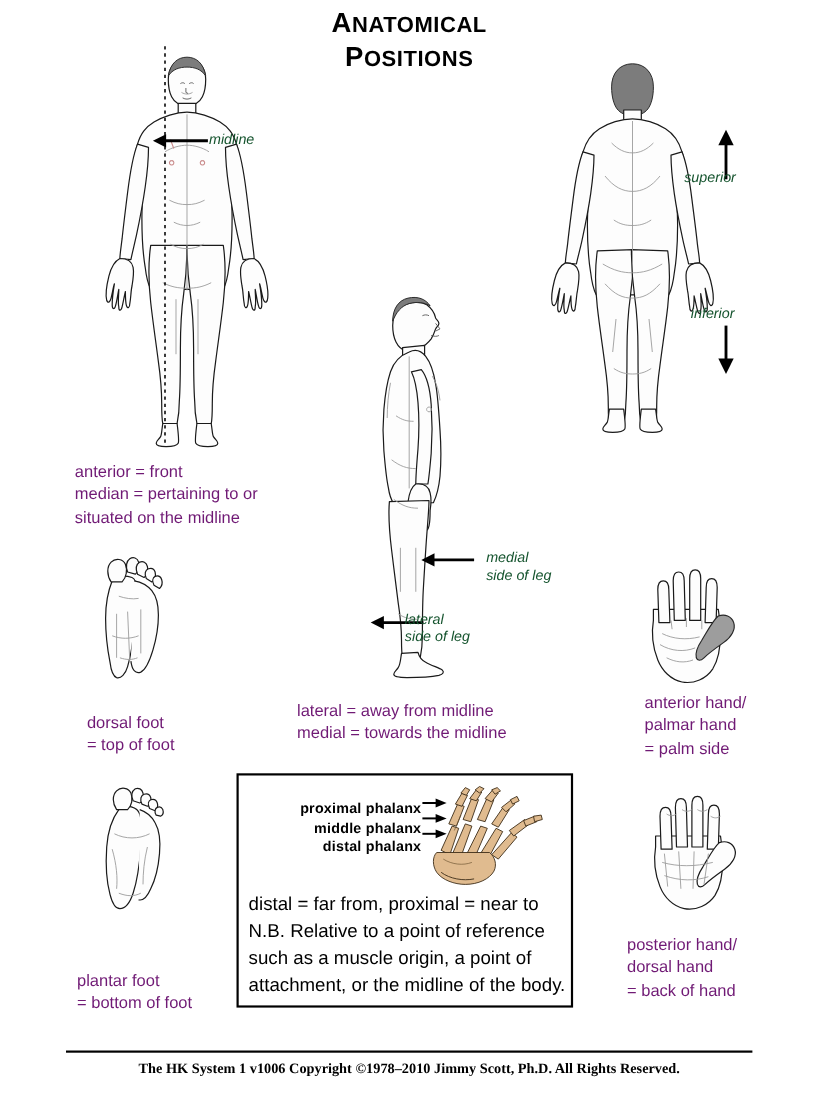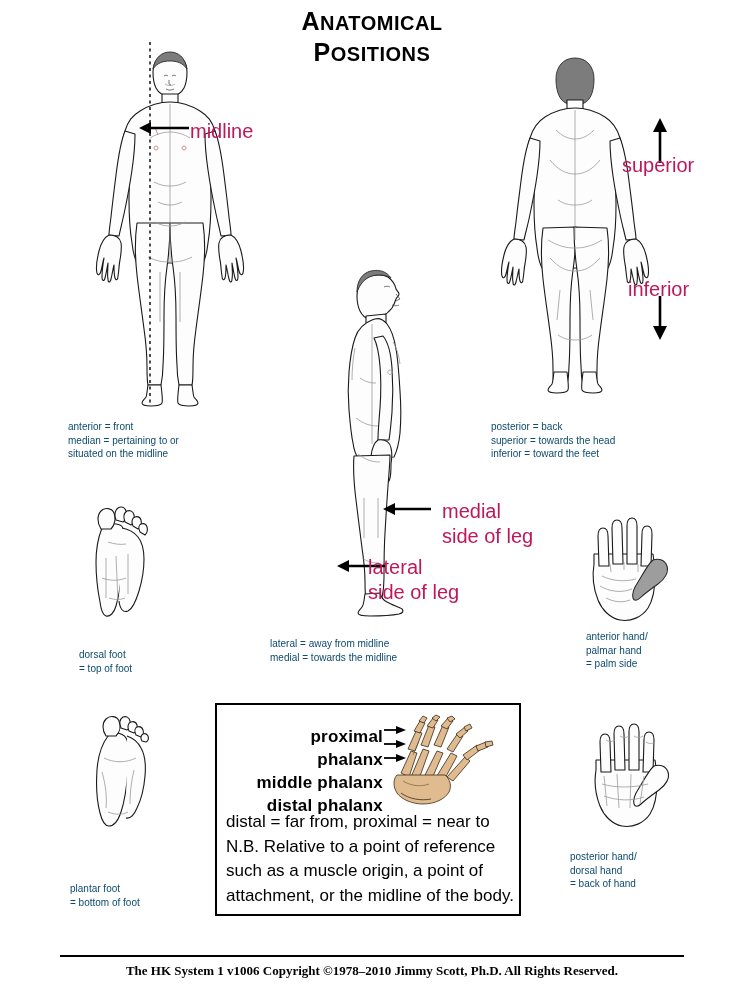--- a/index.html
+++ b/index.html
@@ -35,31 +35,32 @@
   }
   .title .tl {
     display: block;
     font-size: 20px;
   }
   .title .tl .cap { font-size: 25px; }
 
   
   .caption {
     position: absolute;
-    font-size: 10px;
+    font-size: 15px;
     line-height: 1.35;
-    color: #0c4a6e;
+    color: #701a75;
     white-space: pre-line;
   }
   .label {
     position: absolute;
-    font-size: 20px;
+    font-size: 13px;
     line-height: 1.25;
-    color: #be185d;
+    color: #14532d;
     white-space: pre-line;
+    font-style: italic;
   }
 
   
   .figure { position: absolute; }
   svg { display: block; overflow: visible; }
 
   .skin {
     fill: #fdfdfd;
     stroke: #1a1a1a;
     stroke-width: 1.1;
@@ -117,21 +118,21 @@
     top: 810px;
     width: 288px;
     font-size: 17px;
     line-height: 1.45;
     text-align: left;
   }
   .phalanx-labels {
     position: absolute;
     left: 248px;
     top: 726px;
-    font-size: 17px;
+    font-size: 13px;
     font-weight: bold;
     line-height: 1.35;
     text-align: right;
     width: 135px;
     letter-spacing: 0.2px;
   }
 
   
   .footer-rule {
     position: absolute;
@@ -258,23 +259,20 @@
     <polygon class="arrow-head" points="12,0 5,14 19,14"></polygon>
   </svg>
   <div class="label" style="left:622px; top:153px;">superior</div>
 
   <svg class="figure" style="left:648px; top:295px;" width="24" height="46">
     <line class="arrow-line" x1="12" y1="1" x2="12" y2="35"></line>
     <polygon class="arrow-head" points="12,45 5,31 19,31"></polygon>
   </svg>
   <div class="label" style="left:628px; top:277px;">inferior</div>
 
-  <div class="caption" style="left:491px; top:420px; width:230px;">posterior = back
-superior = towards the head
-inferior = toward the feet</div>
 
   <div class="figure" style="left:320px; top:258px;">
     <svg width="140" height="365" viewBox="0 0 140 365">
 
       <path class="skin" d="M46 20 c-6 3 -9 10 -9 18 c0 6 1 11 3 15 c2 4 5 7 9 8 l0 8 l12 0 l0 -10 c4 -2 8 -5 11 -9 c2 -3 3 -6 4 -9 c1 -2 3 -3 3 -5 c0 -2 -2 -3 -3 -5 c-1 -5 -4 -9 -8 -12 c-5 -3 -15 -3 -22 1 z"></path>
       <path class="hair" d="M37 34 c0 -11 5 -19 14 -21 c9 -2 16 1 20 7 c-5 -3 -12 -4 -19 -2 c-7 2 -12 8 -15 16 z"></path>
 
       <path class="inner-dark" d="M76 36 l4 5 l-4 2"></path>
       <path class="inner-dark" d="M72 47 c3 1 5 1 7 0"></path>
       <path class="inner-dark" d="M64 29 c2 -1 4 -1 6 0"></path>

